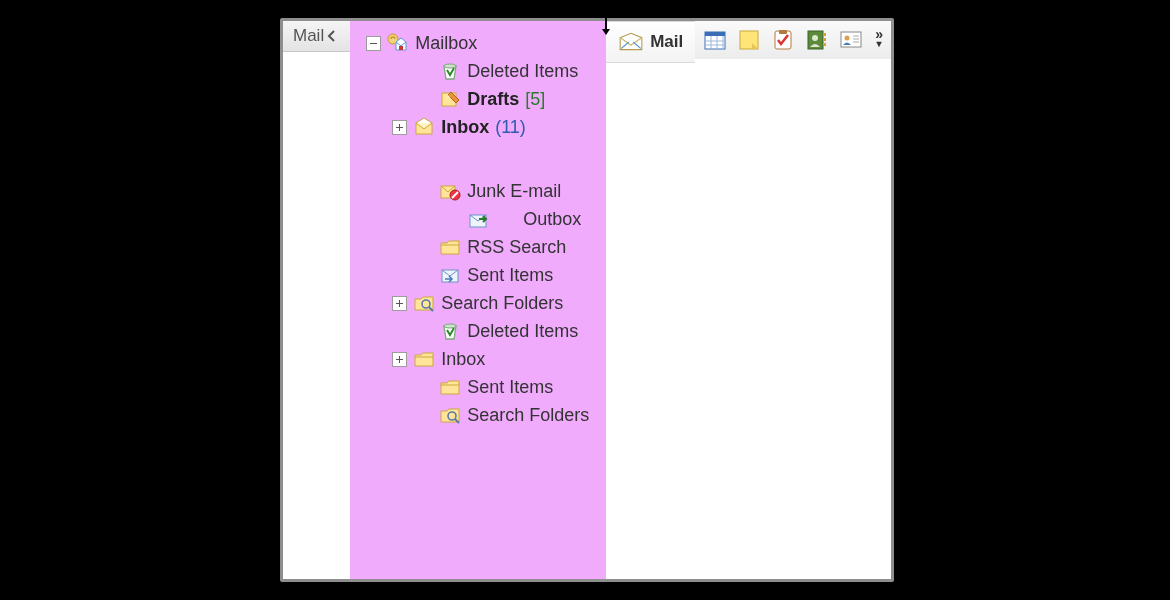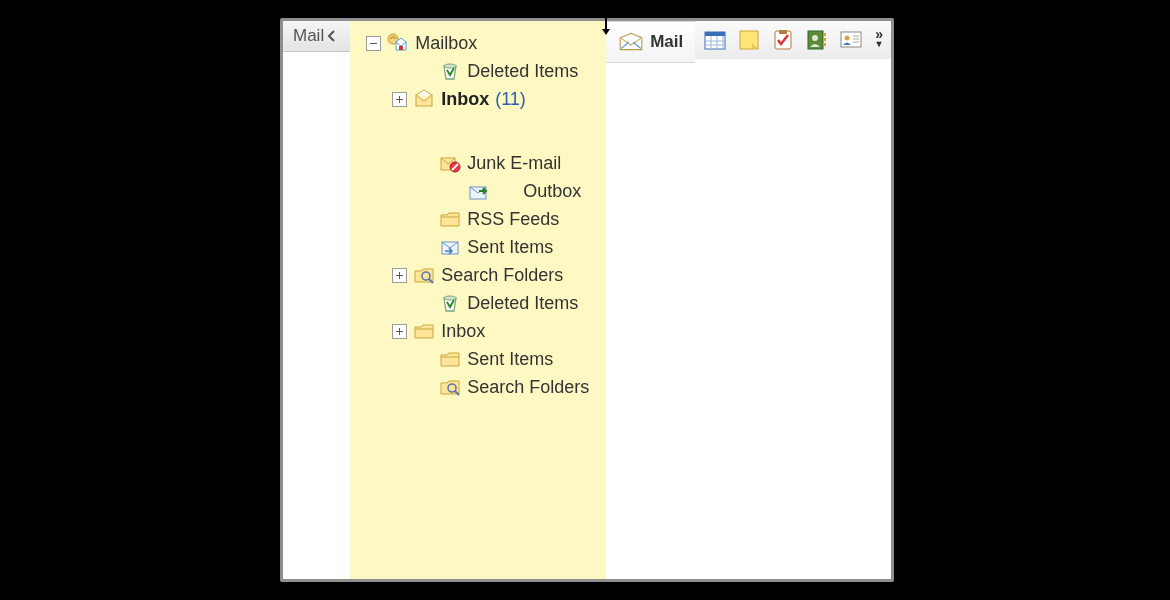--- a/index.html
+++ b/index.html
@@ -6,21 +6,21 @@
   body{background:#000;font-family:"Segoe UI",Tahoma,Verdana,sans-serif;font-size:18px;color:#444;}
   .stage{width:1170px;height:600px;position:relative;background:#000;}
   .panel{position:absolute;left:280px;top:18px;width:614px;height:564px;
          background:#fff;border:3px solid #8e8e8e;border-radius:2px;box-sizing:border-box;
          display:flex;flex-direction:row;}
   .hdr{height:30px;background:linear-gradient(#f5f5f5,#e4e4e4);
        border-bottom:1px solid #c7c7c7;display:flex;align-items:center;
        padding:0 10px;justify-content:space-between;color:#555;}
   .hdr .title{font-size:17px;}
   .collapse{width:16px;height:16px;display:flex;align-items:center;justify-content:center;cursor:pointer;}
-  .tree{flex:1;overflow:auto;padding:8px 4px 8px 4px;line-height:28px;background:#fef9c3;}
+  .tree{flex:1;overflow:auto;padding:8px 4px 8px 4px;line-height:28px;background:#f0abfc;}
   .node{display:flex;align-items:center;height:28px;white-space:nowrap;cursor:pointer;}
   .toggle{width:13px;height:13px;border:1px solid #9c9c9c;background:#fff;
           display:flex;align-items:center;justify-content:center;margin-right:6px;position:relative;}
   .toggle::before,.toggle::after{content:"";position:absolute;background:#555;}
   .toggle.minus::before{width:7px;height:1px;}
   .toggle.plus::before{width:7px;height:1px;}
   .toggle.plus::after{width:1px;height:7px;}
   .spacer{width:21px;display:inline-block;}
   .ic{width:22px;height:20px;margin-right:6px;flex-shrink:0;}
   .lbl{color:#333;}
@@ -68,20 +68,30 @@
         </div>
         <div class="node" style="padding-left: 64px;">
           <span class="spacer"></span>
           <span class="ic"><svg viewBox="0 0 22 20">
               <path d="M5 5 L17 5 L15 18 L7 18 Z" fill="#fff" stroke="#7aa87a" stroke-width="1.3"></path>
               <ellipse cx="11" cy="5" rx="6" ry="2" fill="#cde3cd" stroke="#7aa87a"></ellipse>
               <path d="M8 9 L11 14 L15 7" stroke="#2d8a2d" stroke-width="2" fill="none"></path>
             </svg></span>
           <span class="lbl">Deleted Items</span>
         </div>
+        <div class="node" style="padding-left: 64px;">
+          <span class="spacer"></span>
+          <span class="ic"><svg viewBox="0 0 22 20">
+              <rect x="3" y="4" width="14" height="13" fill="#ffe49a" stroke="#caa93a"></rect>
+              <path d="M12 3 L20 11 L17 14 L9 6 Z" fill="#e8923a" stroke="#b56618"></path>
+              <path d="M9 6 L7 10 L11 8 Z" fill="#fff0c8"></path>
+            </svg></span>
+          <span class="lbl bold">Drafts</span>
+          <span class="count-green">[5]</span>
+        </div>
         <div class="node" style="padding-left: 38px;">
           <span class="toggle plus"></span>
           <span class="ic"><svg viewBox="0 0 22 20">
               <rect x="3" y="6" width="16" height="11" fill="#ffe49a" stroke="#caa93a"></rect>
               <path d="M3 6 L11 12 L19 6" fill="#fff3c4" stroke="#caa93a"></path>
               <path d="M14 3 L19 8 M19 3 L14 8" stroke="#d33" stroke-width="0"></path>
               <circle cx="17" cy="5" r="3.5" fill="none"></circle>
               <path d="M3 6 L11 1 L19 6" fill="#fff" stroke="#caa93a"></path>
             </svg></span>
           <span class="lbl bold">Inbox</span>
@@ -105,21 +115,21 @@
               <path d="M12 10 L19 10 M16 7 L19 10 L16 13" stroke="#2a7a2a" stroke-width="2" fill="none"></path>
             </svg></span>
           <span class="lbl">Outbox</span>
         </div>
         <div class="node" style="padding-left: 64px;">
           <span class="spacer"></span>
           <span class="ic"><svg viewBox="0 0 22 20">
               <path d="M2 6 L8 6 L10 4 L20 4 L20 17 L2 17 Z" fill="#ffe49a" stroke="#caa93a"></path>
               <path d="M2 8 L20 8" stroke="#caa93a"></path>
             </svg></span>
-          <span class="lbl">RSS Feeds</span>
+          <span class="lbl">RSS Search</span>
         </div>
         <div class="node" style="padding-left: 64px;">
           <span class="spacer"></span>
           <span class="ic"><svg viewBox="0 0 22 20">
               <rect x="3" y="5" width="16" height="12" fill="#eef4fb" stroke="#6a93c7"></rect>
               <path d="M3 5 L11 11 L19 5" fill="none" stroke="#6a93c7"></path>
               <path d="M6 14 L13 14 M10 11 L13 14 L10 17" stroke="#4a7bc0" stroke-width="1.6" fill="none"></path>
             </svg></span>
           <span class="lbl">Sent Items</span>
         </div>

